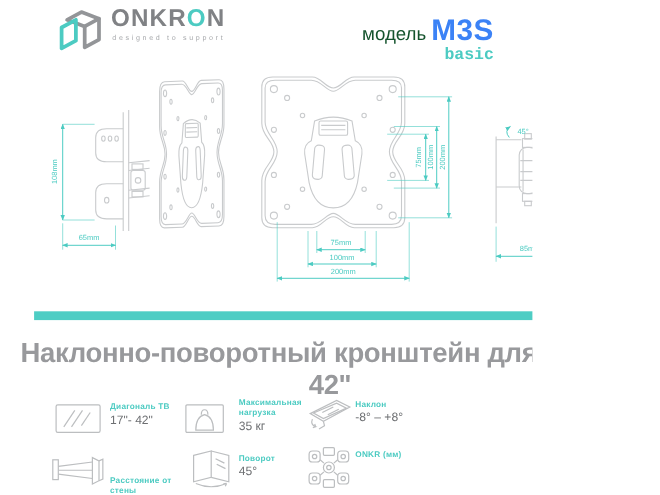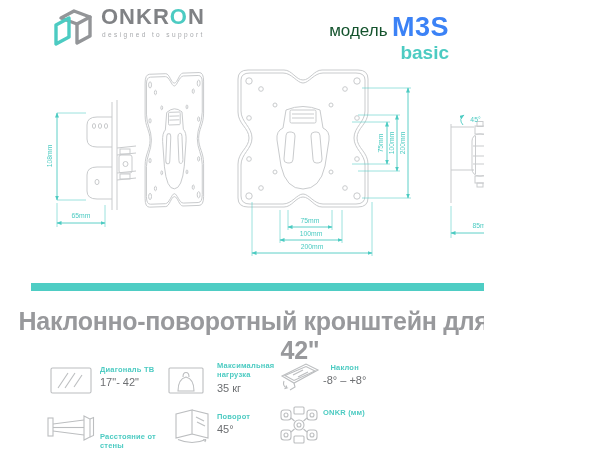--- a/index.html
+++ b/index.html
@@ -15,21 +15,21 @@
   .ext{stroke:#4CCBC2;stroke-width:0.55;fill:none;}
   .dimtxt{fill:#4CCBC2;font-size:6.8px;}
   
   .logo{display:flex;align-items:flex-start;gap:7px;}
   .brandword{font-size:22px;font-weight:bold;letter-spacing:1px;color:#808285;line-height:1;}
   .brandword .accent{color:#4CCBC2;}
   .tagline{font-size:6.5px;letter-spacing:2.4px;color:#a8aaad;text-align:right;margin-top:3px;}
   .modelblock{text-align:right;line-height:1;}
   .model-label{font-size:17px;color:#14532d;}
   .model-name{font-size:27px;font-weight:bold;color:#3b82f6;letter-spacing:0.5px;}
-  .model-variant{font-size:19px;font-weight:bold;color:#4CCBC2;margin-top:2px;}
+  .model-variant{font-size:15px;font-weight:bold;color:#4CCBC2;margin-top:2px;font-family:Liberation Mono, monospace;}
   
   .bar{background:#4ECDC4;}
   .title{width:600px;text-align:center;font-size:25px;font-weight:bold;color:#98999c;letter-spacing:-0.3px;}
   
   .spec-label{color:#4CCBC2;font-size:7.5px;font-weight:bold;line-height:1.25;letter-spacing:0.2px;}
   .spec-value{color:#6d6f72;font-size:11px;line-height:1.2;margin-top:2px;white-space:pre-line;}
   .icon *{stroke:#bcbec0;fill:none;stroke-width:1.1;}
 </style>
 </head>
 <body>
@@ -239,21 +239,21 @@
 
   <div class="abs" style="left:279px;top:360px;width:120px;">
     <svg class="icon abs" style="left:0;top:0;" width="42" height="34" viewBox="0 0 42 34">
       <path d="M3,16 L27,4 L39,10 L15,23 Z"></path>
       <path d="M6,15.5 L27,6.5 L36,11 L15,20.5 Z"></path>
       <line x1="14" y1="15" x2="24" y2="10"></line>
       <line x1="19" y1="17" x2="29" y2="12"></line>
       <path d="M15,23 L16,27 L11,30"></path>
       <path d="M5,21 Q3,26 8,28 l-2.6,0.8 m2.6,-0.8 l-0.9,-2.5"></path>
     </svg>
-    <div class="abs" style="left:44px;top:3px;text-align:center;">
+    <div class="abs" style="left:44px;top:3px;">
       <div class="spec-label">Наклон</div>
       <div class="spec-value">-8° – +8°</div>
     </div>
   </div>
 
   <div class="abs" style="left:46px;top:408px;width:150px;">
     <svg class="icon abs" style="left:0;top:4px;" width="52" height="30" viewBox="0 0 52 30">
       <rect x="2" y="6" width="5" height="18"></rect>
       <line x1="7" y1="12" x2="38" y2="8"></line>
       <line x1="7" y1="15.5" x2="38" y2="15.5"></line>

